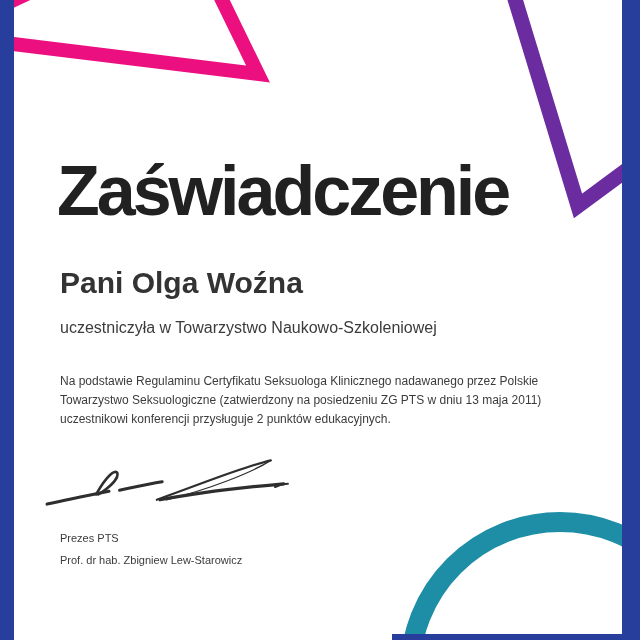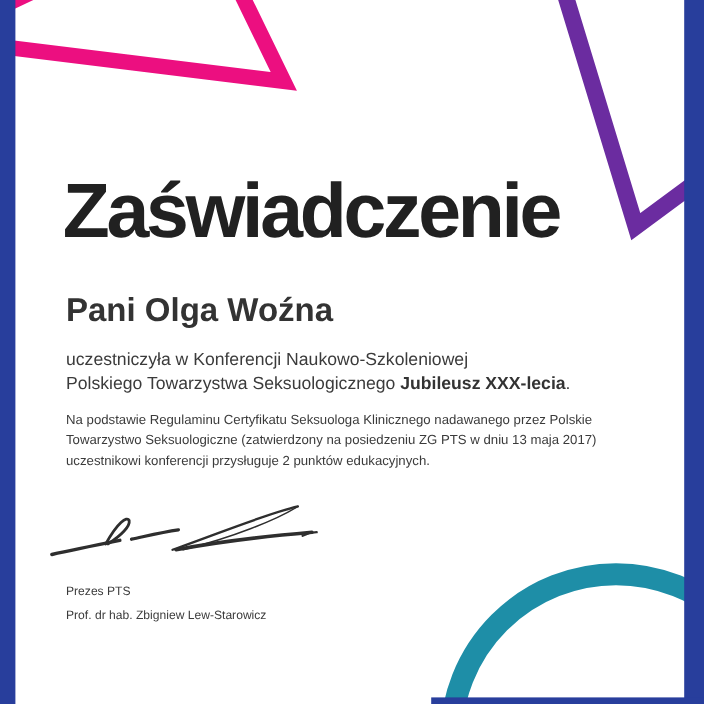--- a/index.html
+++ b/index.html
@@ -113,27 +113,26 @@
     <circle cx="560" cy="672" r="150" fill="none" stroke="#1E8EA7" stroke-width="20"></circle>
   </svg>
 
   <div class="content">
 
     <div class="title">Zaświadczenie</div>
 
     <div class="recipient">Pani Olga Woźna</div>
 
     <div class="para1">
-      <div>uczestniczyła w Konferencji Naukowo-Szkoleniowej</div>
-      <div><span>Polskiego Towarzystwa Seksuologicznego </span><span class="bold">Jubileusz XXX-lecia</span><span>.</span></div>
+      <div>uczestniczyła w Towarzystwo Naukowo-Szkoleniowej</div>
     </div>
 
     <div class="para2">
       <div>Na podstawie Regulaminu Certyfikatu Seksuologa Klinicznego nadawanego przez Polskie</div>
-      <div>Towarzystwo Seksuologiczne (zatwierdzony na posiedzeniu ZG PTS w dniu 13 maja 2017)</div>
+      <div>Towarzystwo Seksuologiczne (zatwierdzony na posiedzeniu ZG PTS w dniu 13 maja 2011)</div>
       <div>uczestnikowi konferencji przysługuje 2 punktów edukacyjnych.</div>
     </div>
 
     <svg class="signature-block" viewBox="0 0 230 58" width="245" height="62">
       <g fill="none" stroke="#2E2E2E" stroke-linecap="round">
         <path d="M2,45 C20,41 40,37 60,33" stroke-width="3"></path>
         <path d="M48,36 C58,18 66,12 68,16 C69,21 61,29 50,36" stroke-width="2.4"></path>
         <path d="M70,32 C84,29 96,26 110,24" stroke-width="2.8"></path>
         <path d="M105,41 C150,25 186,10 212,4" stroke-width="2"></path>
         <path d="M212,4 C195,15 155,31 114,41" stroke-width="1.2"></path>

